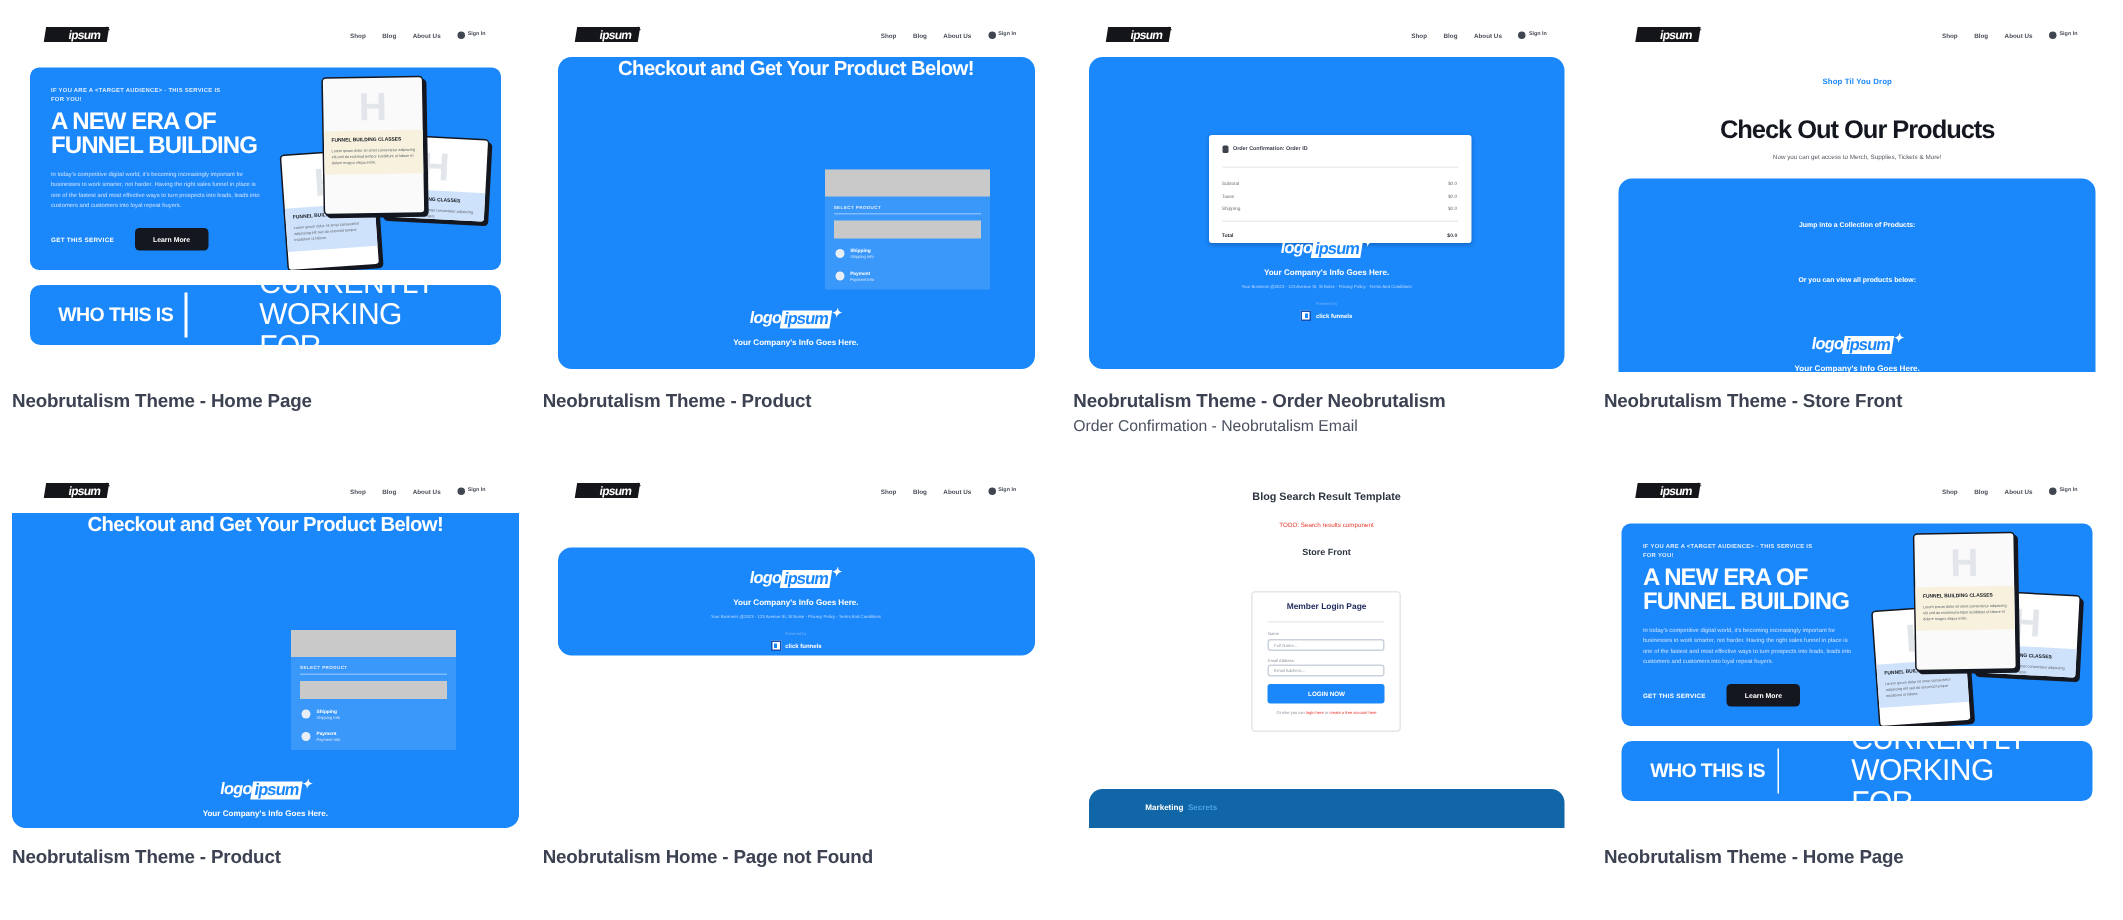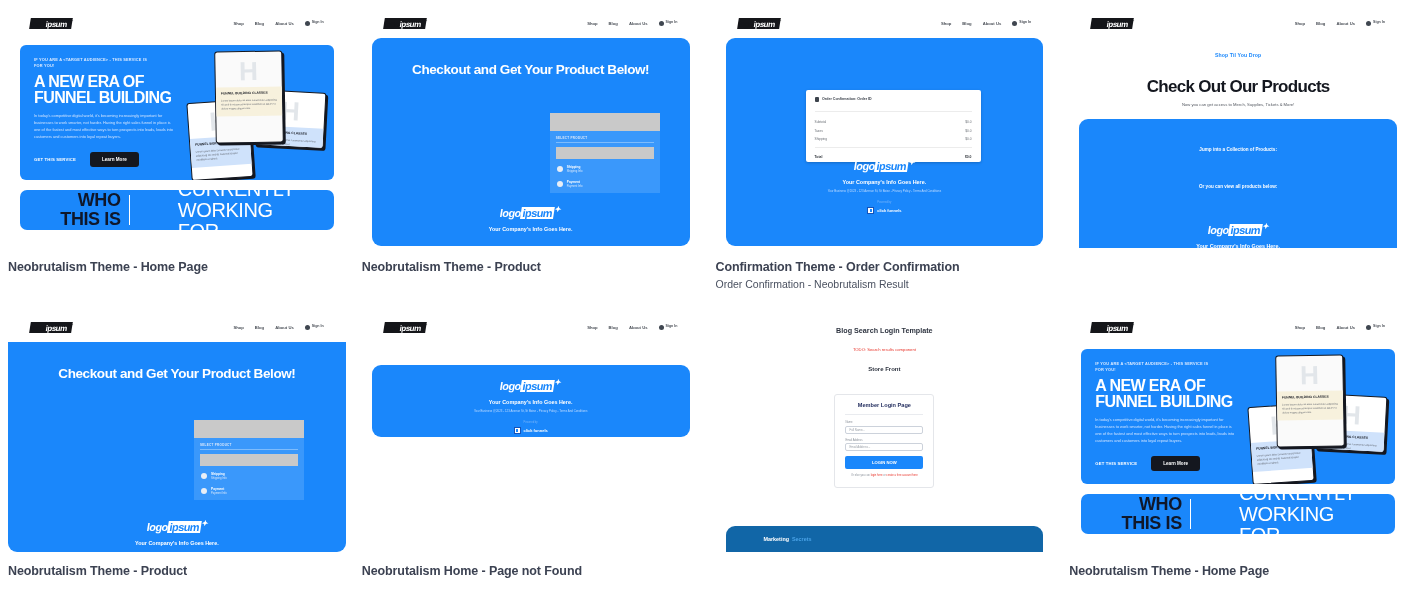--- a/index.html
+++ b/index.html
@@ -127,41 +127,41 @@
     background: #1a87fb;
     border-radius: 7px;
     height: 40px;
     display: flex;
     align-items: center;
     justify-content: center;
     gap: 0;
     padding: 0 14px;
   }
   .who-a {
-    color: #0f172a; font-weight: 900; font-size: 18px; letter-spacing: -0.4px;
+    color: #ffffff; font-weight: 900; font-size: 13px; letter-spacing: -0.4px;
     padding-right: 8px; text-align: right; line-height: 1.05;
   }
   .who-div { width: 1.5px; height: 30px; background: #fff; }
   .who-b {
     color: #fff; font-weight: 400; font-size: 20px; letter-spacing: -0.4px;
     padding-left: 8px; line-height: 1.05; max-width: 150px; margin-left: 40px;
   }
 
   
   .bluepage {
     margin: 0 10px;
     background: #1a87fb;
     border-radius: 9px;
     height: 208px;
     position: relative;
     overflow: hidden;
   }
   .checkout-title {
     color: #fff; font-weight: 900; font-size: 13.5px;
-    text-align: center; padding-top: 24px; letter-spacing: -0.4px;
+    text-align: center; letter-spacing: -0.4px;
   }
   .checkout-widget {
     position: absolute; left: 178px; top: 75px; width: 110px; height: 80px;
     background: rgba(255,255,255,0.14);
   }
   .cw-gray { height: 18px; background: #c9c9c9; }
   .cw-label { font-size: 3px; font-weight: 800; color: #dce9fb; padding: 5px 6px 2px 6px; letter-spacing:.3px;}
   .cw-rule { height: 1px; background: rgba(255,255,255,.35); margin: 0 6px; }
   .cw-select { height: 12px; background: #c9c9c9; margin: 4px 6px 0 6px; }
   .cw-opt { display: flex; align-items: center; gap: 4px; margin: 6px 0 0 7px; }
@@ -451,22 +451,22 @@
               <div class="powered">Powered by</div>
               <div class="cf-row">
                 <span class="cf-mark"></span>
                 <span class="cf-text">click funnels</span>
               </div>
             </div>
           </div>
 
         </div>
       </div>
-      <div class="caption">Confirmation Theme - Order Confirmation</div>
-      <div class="subcaption">Order Confirmation - Neobrutalism Result</div>
+      <div class="caption">Neobrutalism Theme - Order Neobrutalism</div>
+      <div class="subcaption">Order Confirmation - Neobrutalism Email</div>
     </div>
 
     <div class="cell">
       <div class="thumb">
         <div class="page">
 
           <div class="navbar">
             <div class="logo"><span class="lg1">logo</span><span class="lg2">ipsum</span><span class="star">✦</span></div>
             <div class="navlinks">
               <span class="navlink">Shop</span>
@@ -491,20 +491,21 @@
 
             <div style="position:absolute; left:0; right:0; bottom:10px;">
               <div class="footer-logo"><span class="flogo"><span class="f1">logo</span><span class="f2">ipsum</span><span class="fstar">✦</span></span></div>
               <div class="foot-company">Your Company's Info Goes Here.</div>
               <div class="foot-legal">Your Business @2023 - 123 Avenue St, St Boise - Privacy Policy - Terms And Conditions</div>
             </div>
           </div>
 
         </div>
       </div>
+      <div class="caption">Neobrutalism Theme - Store Front</div>
       <div class="subcaption"></div>
     </div>
 
   </div>
 
   <div class="row" style="margin-top:22px;">
 
     <div class="cell">
       <div class="thumb">
         <div class="page">
@@ -590,21 +591,21 @@
         </div>
       </div>
       <div class="caption">Neobrutalism Home - Page not Found</div>
       <div class="subcaption"></div>
     </div>
 
     <div class="cell">
       <div class="thumb">
         <div class="ml-page">
 
-          <div class="ml-h1">Blog Search Login Template</div>
+          <div class="ml-h1">Blog Search Result Template</div>
           <div class="ml-todo">TODO: Search results component</div>
           <div class="ml-h2">Store Front</div>
 
           <div class="ml-box">
             <div class="ml-title">Member Login Page</div>
             <div class="ml-hr"></div>
             <div class="ml-lab">Name</div>
             <div class="ml-input">Full Name...</div>
             <div class="ml-lab">Email Address</div>
             <div class="ml-input">Email Address...</div>

